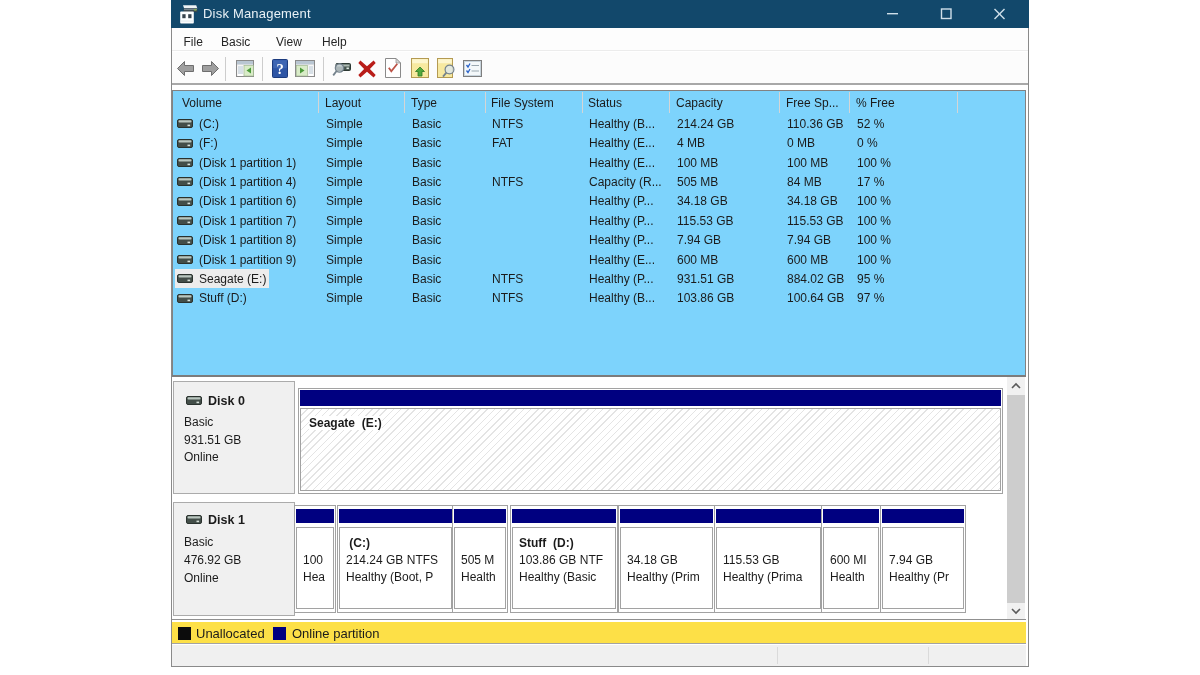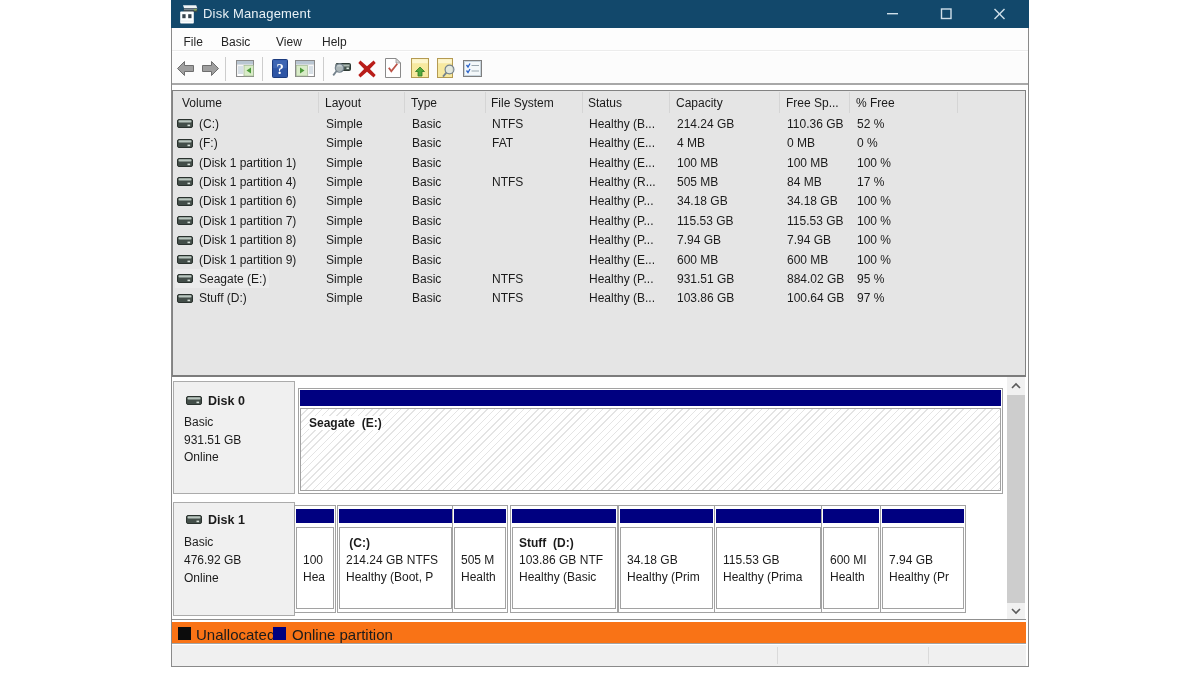--- a/index.html
+++ b/index.html
@@ -11,21 +11,21 @@
 
 #frame{left:171px;top:28px;width:858px;height:639px;border:1px solid #8a8a8a;border-top:none;background:#fff}
 
 #menubar{left:172px;top:28px;width:856px;height:23px;background:#fdfdfd;border-bottom:1px solid #ececec}
 #menubar span{position:absolute;top:7px;font-size:12px;color:#262626}
 
 #toolbar{left:172px;top:51.5px;width:856px;height:33px;background:#fcfcfc;border-bottom:2px solid #a8a8a8}
 .tsep{position:absolute;top:5px;width:1px;height:24px;background:#cdcdcd}
 #toolbar svg{position:absolute}
 
-#tablepane{left:172px;top:90px;width:854px;height:332px;background:#e5e5e5;border:1px solid #828282;border-bottom:1px solid #c9c9c9}
+#tablepane{left:172px;top:90px;width:854px;height:332px;background:#7dd3fc;border:1px solid #828282;border-bottom:1px solid #c9c9c9}
 .hsep{position:absolute;top:1px;width:1px;height:21px;background:#d5d5d5}
 .hdr{position:absolute;top:5px;font-size:12px;color:#1b1b1b}
 .trow{position:absolute;left:1px;width:851px;height:19px;font-size:12px}
 .trow span{position:absolute;top:2.5px;white-space:nowrap}
 .trow .dico{position:absolute;left:3px;top:5px}
 .sel{position:absolute;left:1px;top:0;width:94px;height:19px;background:#ececec}
 
 #splitline{left:172px;top:375.3px;width:854px;height:2px;background:#7c7c7c;z-index:6}
 #bottompane{left:172px;top:377px;width:854px;height:243px;background:#fff;border-bottom:1px solid #909090}
 .dbox{position:absolute;left:1px;width:122px;background:#f0f0f0;border:1px solid #ababab;font-size:12px}
@@ -37,21 +37,21 @@
 .pcell{position:absolute;top:0;height:108px;border:1px solid #a2a2a2;background:#fff}
 .pband{position:absolute;left:1px;right:1px;top:1px;height:14px;background:#000080}
 .pbody{position:absolute;left:1px;right:1px;top:21px;bottom:3px;border:1px solid #a2a2a2;background:#fff;overflow:hidden;padding:6.5px 0 0 6px}
 .pcell .pband{top:3px}
 .pl{font-size:12px;line-height:17.4px;white-space:nowrap}
 .b{font-weight:bold}
 
 #sbar{left:1007px;top:377px;width:18px;height:242px;background:#f1f1f1}
 #sthumb{left:1007px;top:395px;width:18px;height:208px;background:#cdcdcd}
 
-#legend{left:172px;top:622px;width:854px;height:22px;background:#f97316;border-bottom:1px solid #a3a3a3;font-size:15px}
+#legend{left:172px;top:622px;width:854px;height:22px;background:#fde047;border-bottom:1px solid #a3a3a3;font-size:13px}
 #status{left:172px;top:645px;width:854px;height:21px;background:#f0f0f0}
 .ssep{position:absolute;top:2px;width:1px;height:17px;background:#dadada}
 </style></head>
 <body>
 <div class="abs" id="frame"></div>
 <div class="abs" id="titlebar">
   <svg class="abs" style="left:7px;top:3px" width="20" height="21" viewBox="0 0 20 21">
     <polygon points="5,2.2 18.2,2.2 19.4,5.4 6.2,5.4" fill="#eef3f6"></polygon>
     <rect x="5.6" y="5.4" width="13.8" height="3.8" fill="#39464e"></rect>
     <rect x="6" y="6" width="13" height="1.1" fill="#77858e"></rect>
@@ -217,21 +217,21 @@
 <div class="trow" style="top:81.4px">
       <svg class="dico" width="16" height="9" viewBox="0 0 16 9">
         <rect x="0.5" y="0.5" width="15" height="8" rx="1.5" fill="#434e49" stroke="#2a322e"></rect>
         <rect x="1.5" y="1.3" width="13" height="2.2" rx="1" fill="#b9c6bf"></rect>
         <rect x="10.5" y="5.6" width="2.6" height="1.6" fill="#d7e0da"></rect>
       </svg>
       <span style="left:25px">(Disk 1 partition 4)</span>
       <span style="left:152px">Simple</span>
       <span style="left:238px">Basic</span>
       <span style="left:318px">NTFS</span>
-      <span style="left:415px">Healthy (R...</span>
+      <span style="left:415px">Capacity (R...</span>
       <span style="left:503px">505 MB</span>
       <span style="left:613px">84 MB</span>
       <span style="left:683px">17 %</span>
     </div>
 <div class="trow" style="top:100.8px">
       <svg class="dico" width="16" height="9" viewBox="0 0 16 9">
         <rect x="0.5" y="0.5" width="15" height="8" rx="1.5" fill="#434e49" stroke="#2a322e"></rect>
         <rect x="1.5" y="1.3" width="13" height="2.2" rx="1" fill="#b9c6bf"></rect>
         <rect x="10.5" y="5.6" width="2.6" height="1.6" fill="#d7e0da"></rect>
       </svg>

